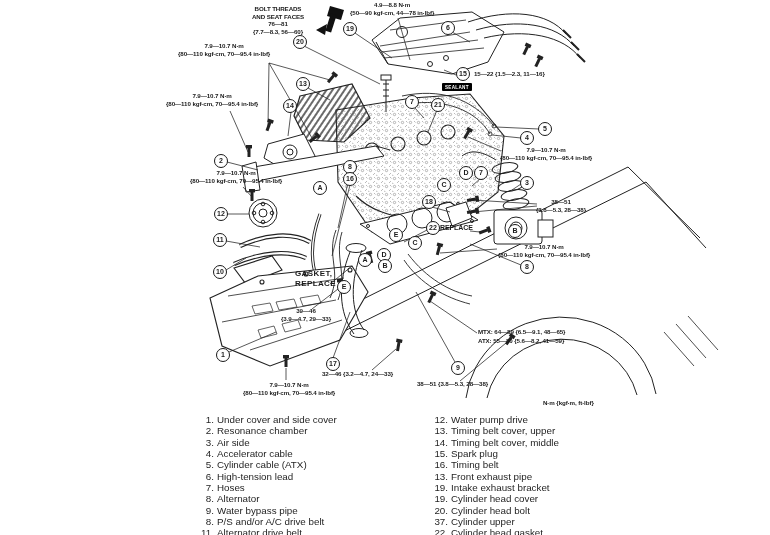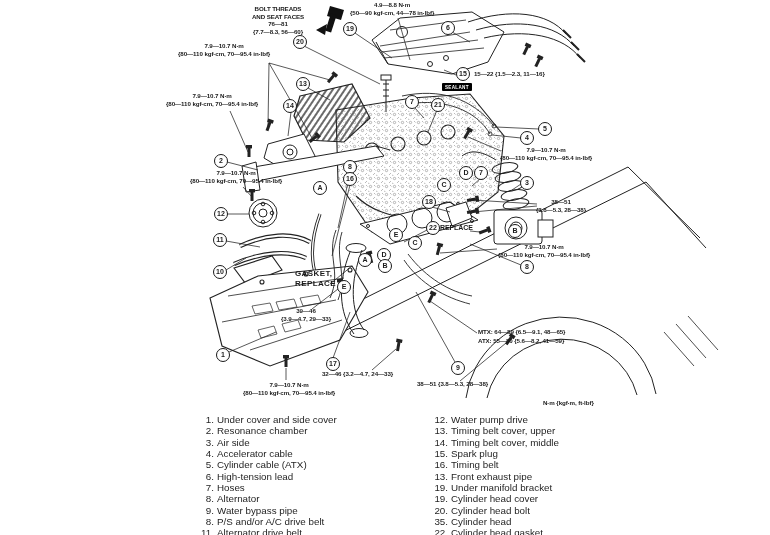--- a/index.html
+++ b/index.html
@@ -460,33 +460,33 @@
       <div class="parts-row">
         <span class="num">16.</span>
         <span class="lbl">Timing belt</span>
       </div>
       <div class="parts-row">
         <span class="num">13.</span>
         <span class="lbl">Front exhaust pipe</span>
       </div>
       <div class="parts-row">
         <span class="num">19.</span>
-        <span class="lbl">Under manifold bracket</span>
+        <span class="lbl">Intake exhaust bracket</span>
       </div>
       <div class="parts-row">
         <span class="num">19.</span>
         <span class="lbl">Cylinder head cover</span>
       </div>
       <div class="parts-row">
         <span class="num">20.</span>
         <span class="lbl">Cylinder head bolt</span>
       </div>
       <div class="parts-row">
-        <span class="num">35.</span>
-        <span class="lbl">Cylinder head</span>
+        <span class="num">37.</span>
+        <span class="lbl">Cylinder upper</span>
       </div>
       <div class="parts-row">
         <span class="num">22.</span>
         <span class="lbl">Cylinder head gasket</span>
       </div>
     </div>
 
 </div>
 
 </body></html>

